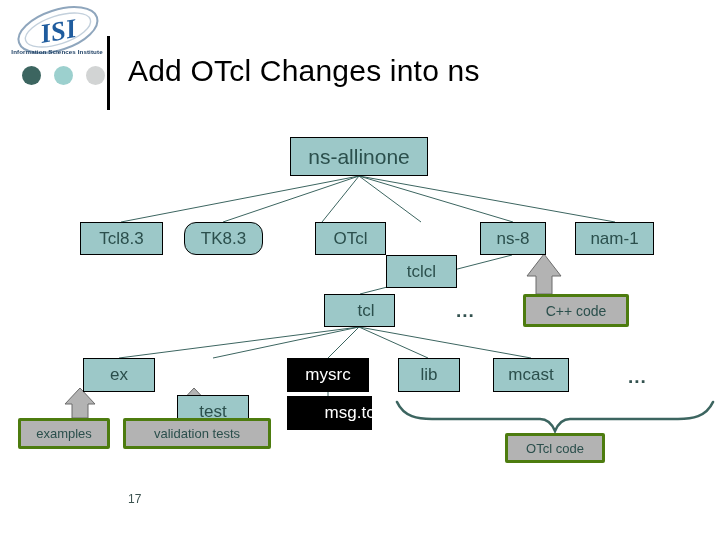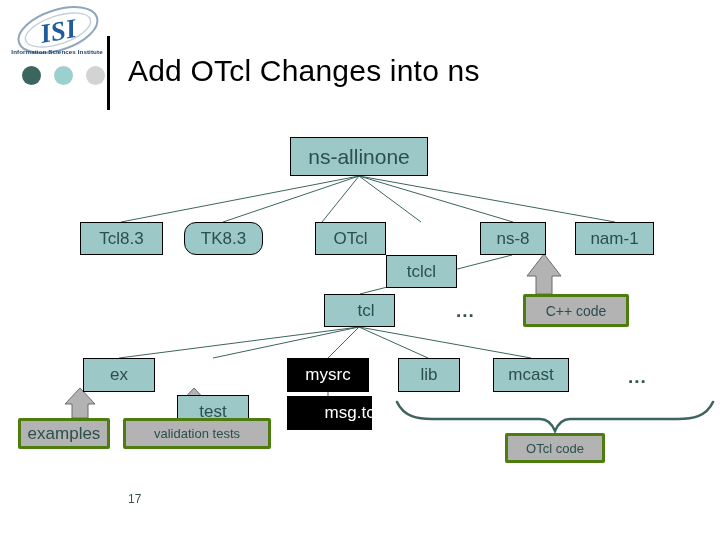--- a/index.html
+++ b/index.html
@@ -232,21 +232,21 @@
     <span>mysrc</span>
   </div>
   <div class="node node-teal" style="left:398px; top:358px; width:62px; height:34px; font-size:17px;">
     <span>lib</span>
   </div>
   <div class="node node-teal" style="left:493px; top:358px; width:76px; height:34px; font-size:17px;">
     <span>mcast</span>
   </div>
   <div class="ellipsis" style="left:628px; top:366px; font-size:19px;">...</div>
 
-  <div class="callout" style="left:18px; top:418px; width:92px; height:31px; font-size:17px;">
+  <div class="callout" style="left:18px; top:418px; width:92px; height:31px; font-size:13px;">
     <span>examples</span>
   </div>
   <div class="callout" style="left:123px; top:418px; width:148px; height:31px; font-size:13px;">
     <span>validation tests</span>
   </div>
   <div class="node node-black" style="left:287px; top:396px; width:85px; height:34px; font-size:17px;padding-left:44px;">
     <span>msg.tcl</span>
   </div>
 
   <div class="callout" style="left:505px; top:433px; width:100px; height:30px; font-size:13px;">

